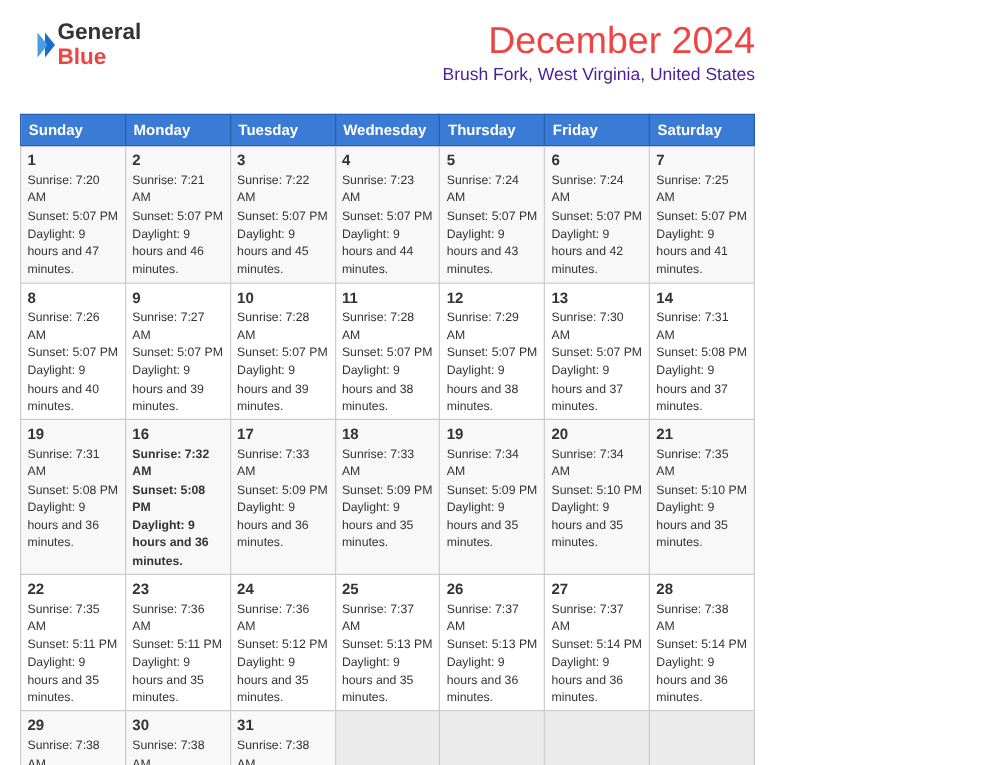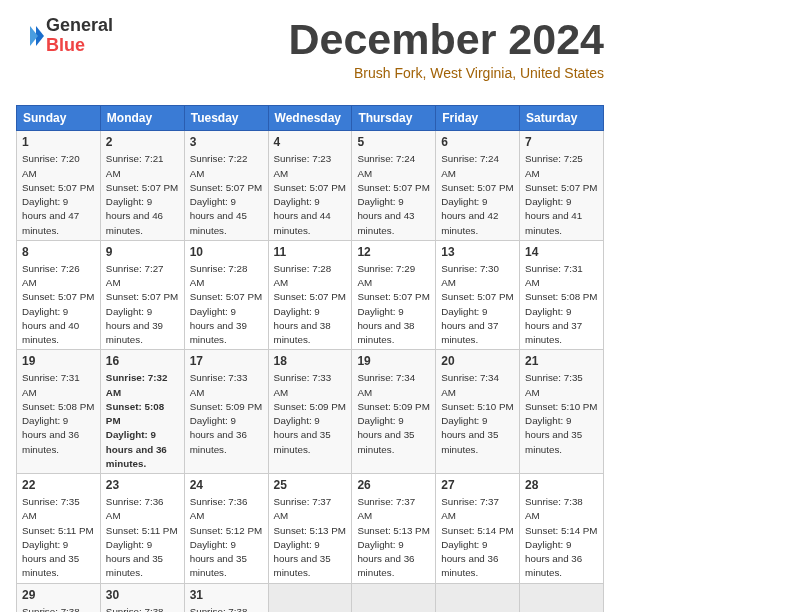--- a/index.html
+++ b/index.html
@@ -34,28 +34,28 @@
     .logo-blue { color: #ef4444; }
     .logo-icon {
       width: 28px;
       height: 28px;
       margin-right: 2px;
     }
     .title-block {
       text-align: right;
     }
     .month-title {
-      font-size: 43px;
-      font-weight: bold;
-      color: #404040;
+      font-size: 30px;
+      font-weight: normal;
+      color: #ef4444;
       line-height: 1.1;
     }
     .location {
       font-size: 14px;
-      color: #a16207;
+      color: #4c1d95;
       margin-top: 2px;
     }
     .calendar {
       width: 100%;
       border-collapse: collapse;
       margin-top: 24px;
       font-size: 10.5px;
     }
     .calendar thead tr th {
       background-color: #3a7bd5;

